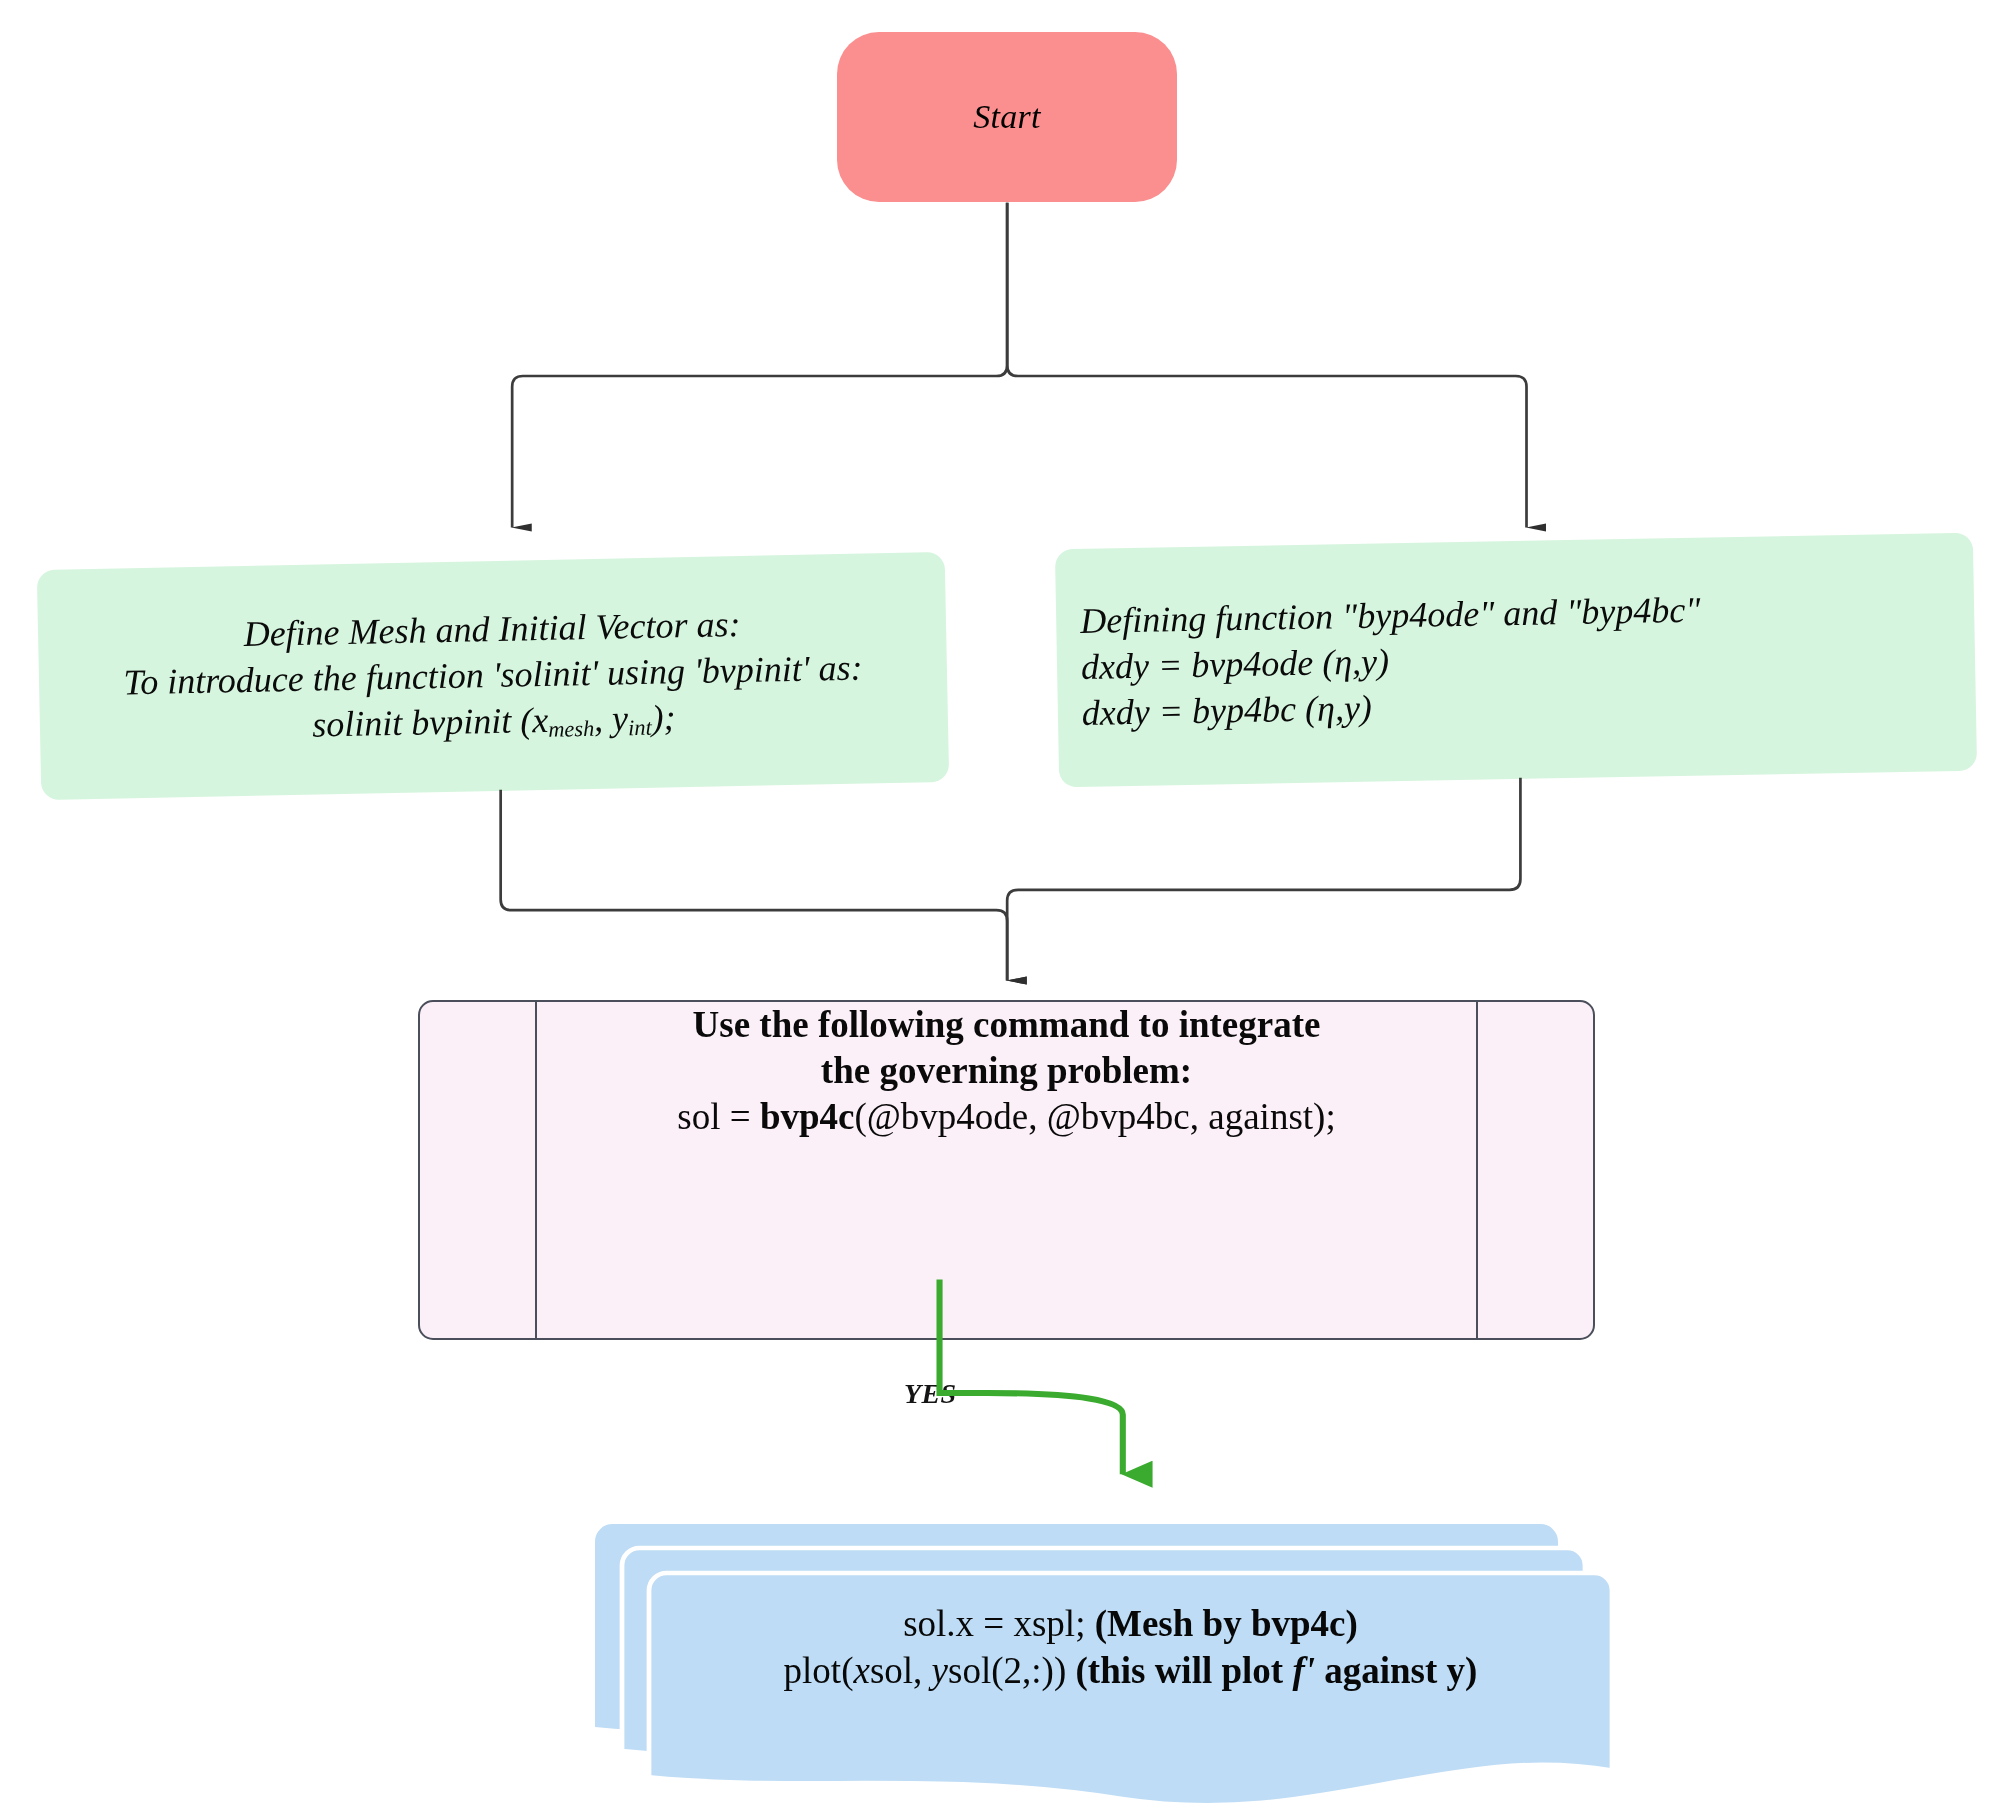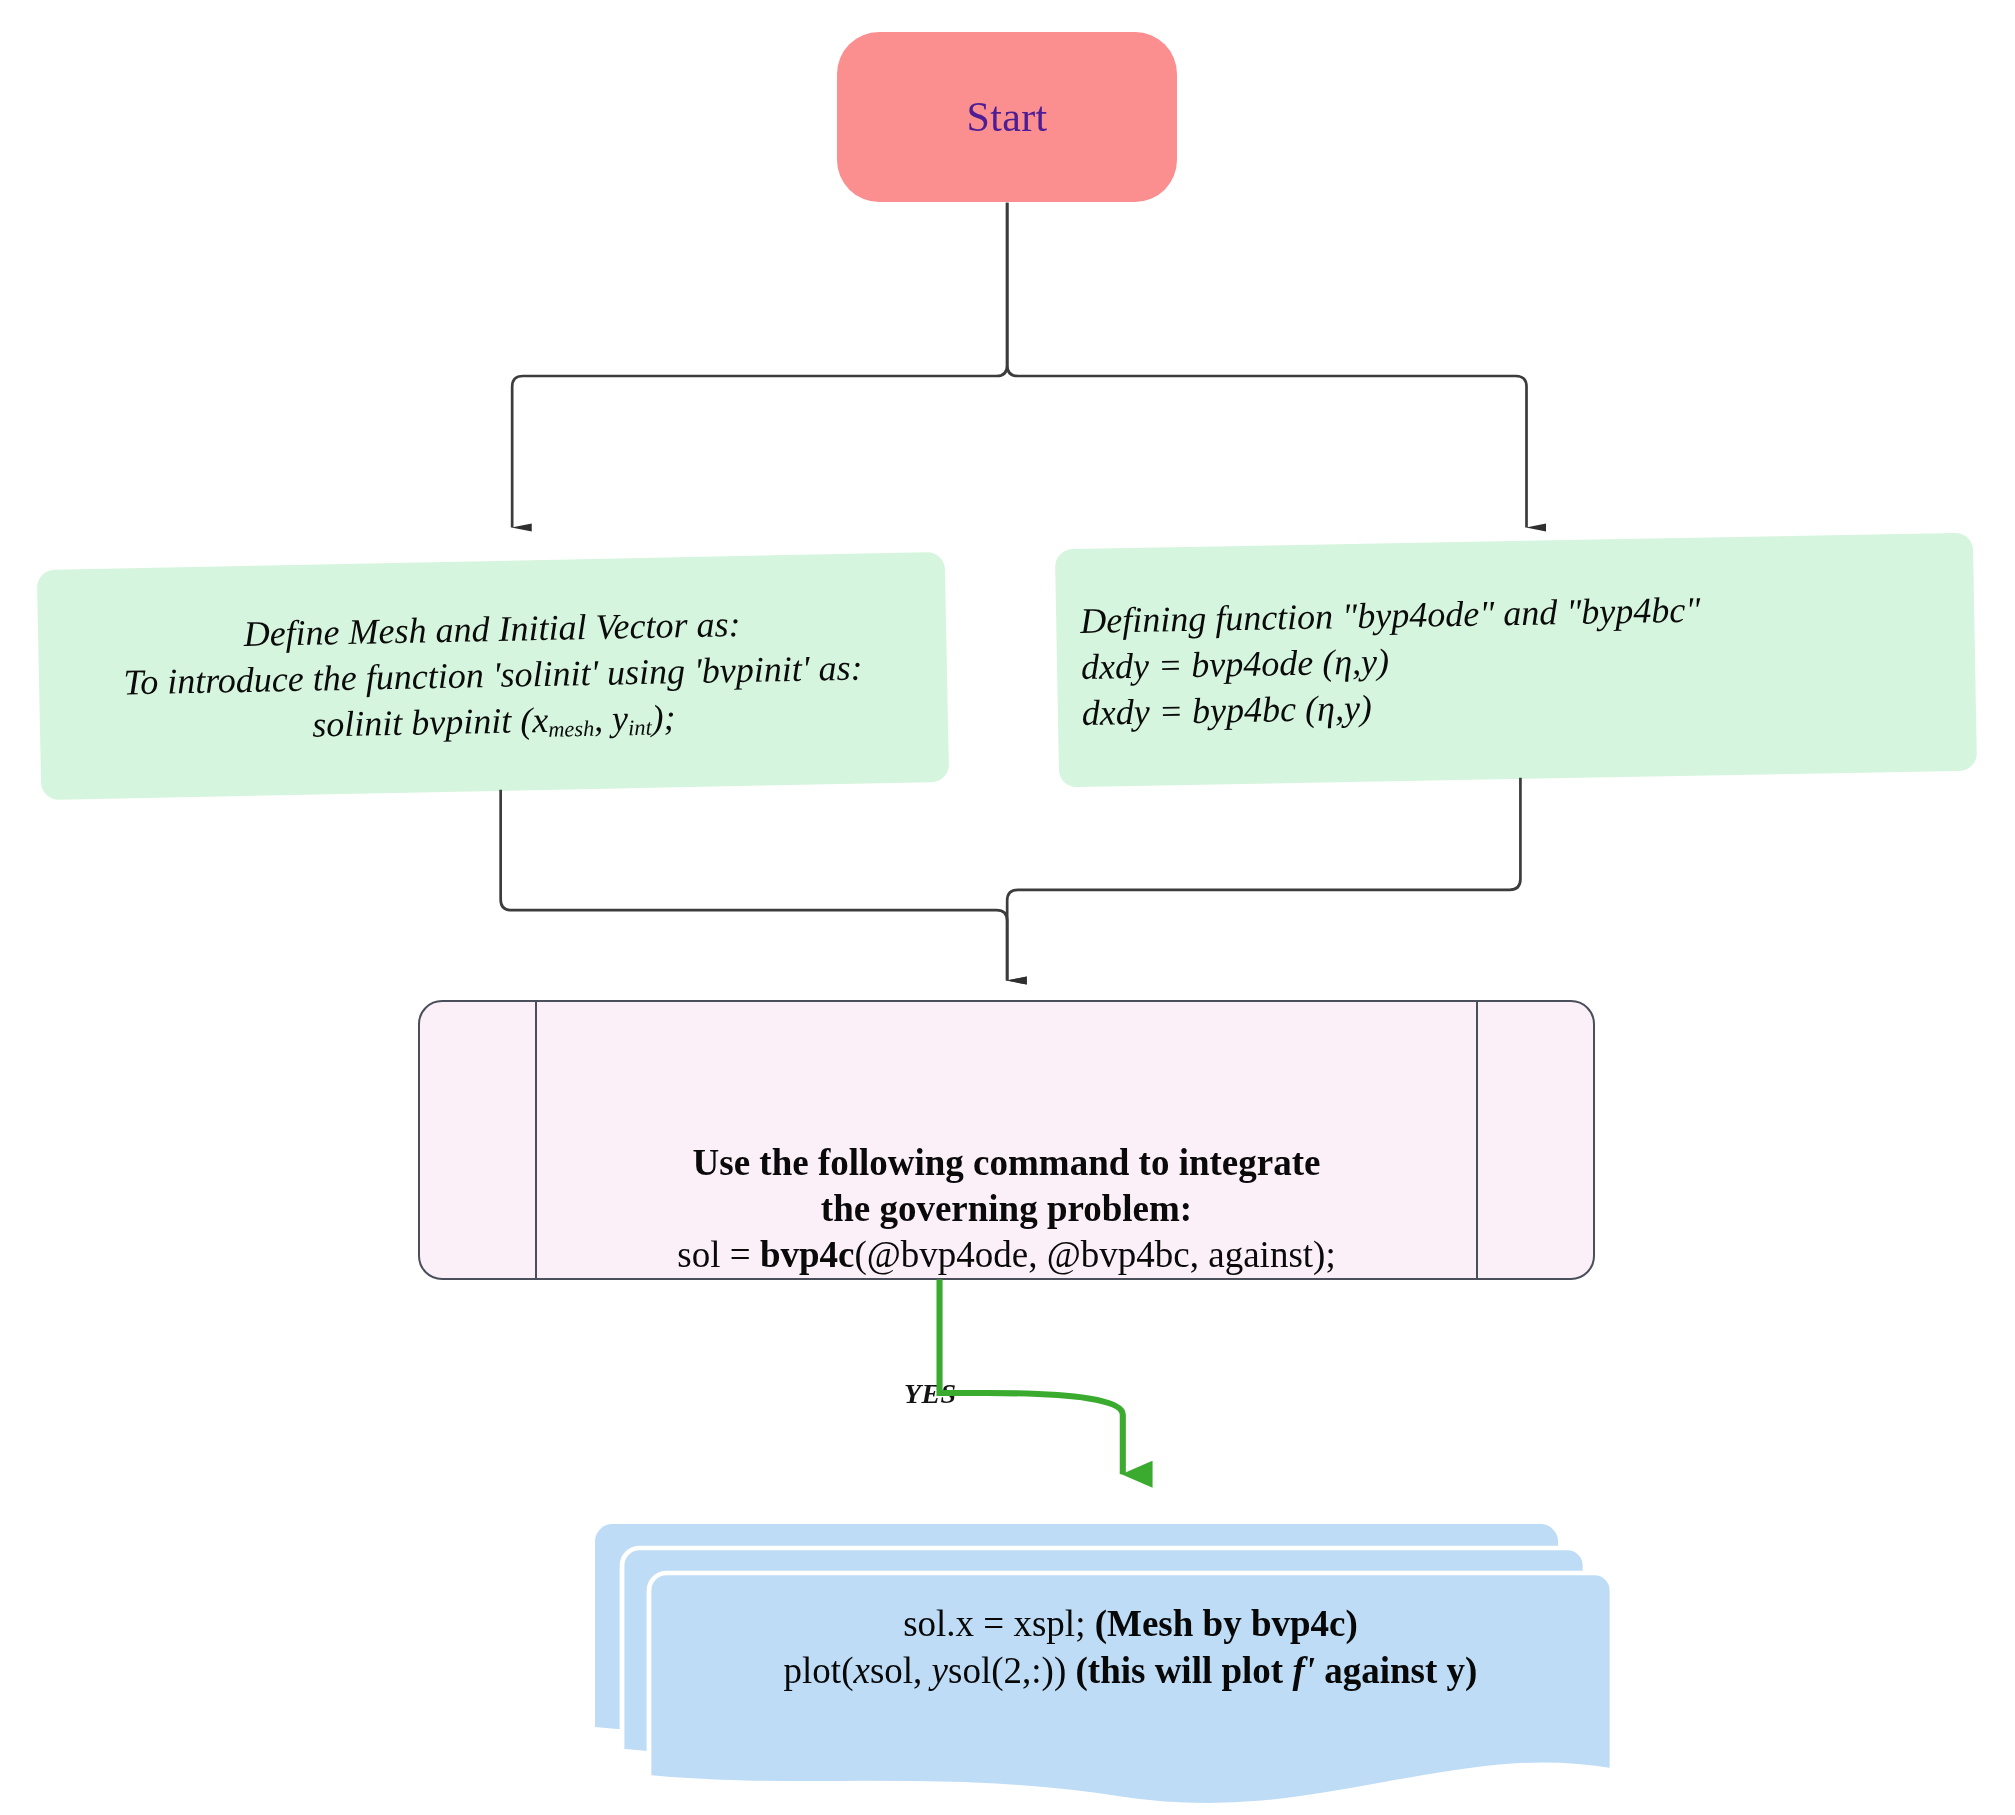--- a/index.html
+++ b/index.html
@@ -34,22 +34,23 @@
     top: 32px;
     width: 340px;
     height: 170px;
     background: #fb8e8e;
     border-radius: 42px;
     display: flex;
     align-items: center;
     justify-content: center;
   }
   #start-node .label {
-    font-size: 42px;
-    color: #4c1d95;
+    font-style: italic;
+    font-size: 34px;
+    color: #000000;
     letter-spacing: 0.3px;
   }
 
   
   .green-box {
     background: #d6f5de;
     border-radius: 17.6px;
     display: flex;
     align-items: center;
     justify-content: center;
@@ -81,26 +82,26 @@
     font-size: 0.62em;
     vertical-align: -0.22em;
     font-style: italic;
   }
 
   
   #pink-node {
     left: 418px;
     top: 1000px;
     width: 1177px;
-    height: 280px;
+    height: 340px;
     background: #fcf0f8;
     border: 2px solid #4a4f5b;
-    border-radius: 24px;
-    display: flex;
-    align-items: flex-end;
+    border-radius: 15px;
+    display: flex;
+    align-items: flex-start;
     justify-content: center;
   }
   .pp-bar {
     position: absolute;
     top: -2px;
     bottom: -2px;
     width: 2px;
     background: #4a4f5b;
   }
   .pp-bar.left  { left: 115px; }

